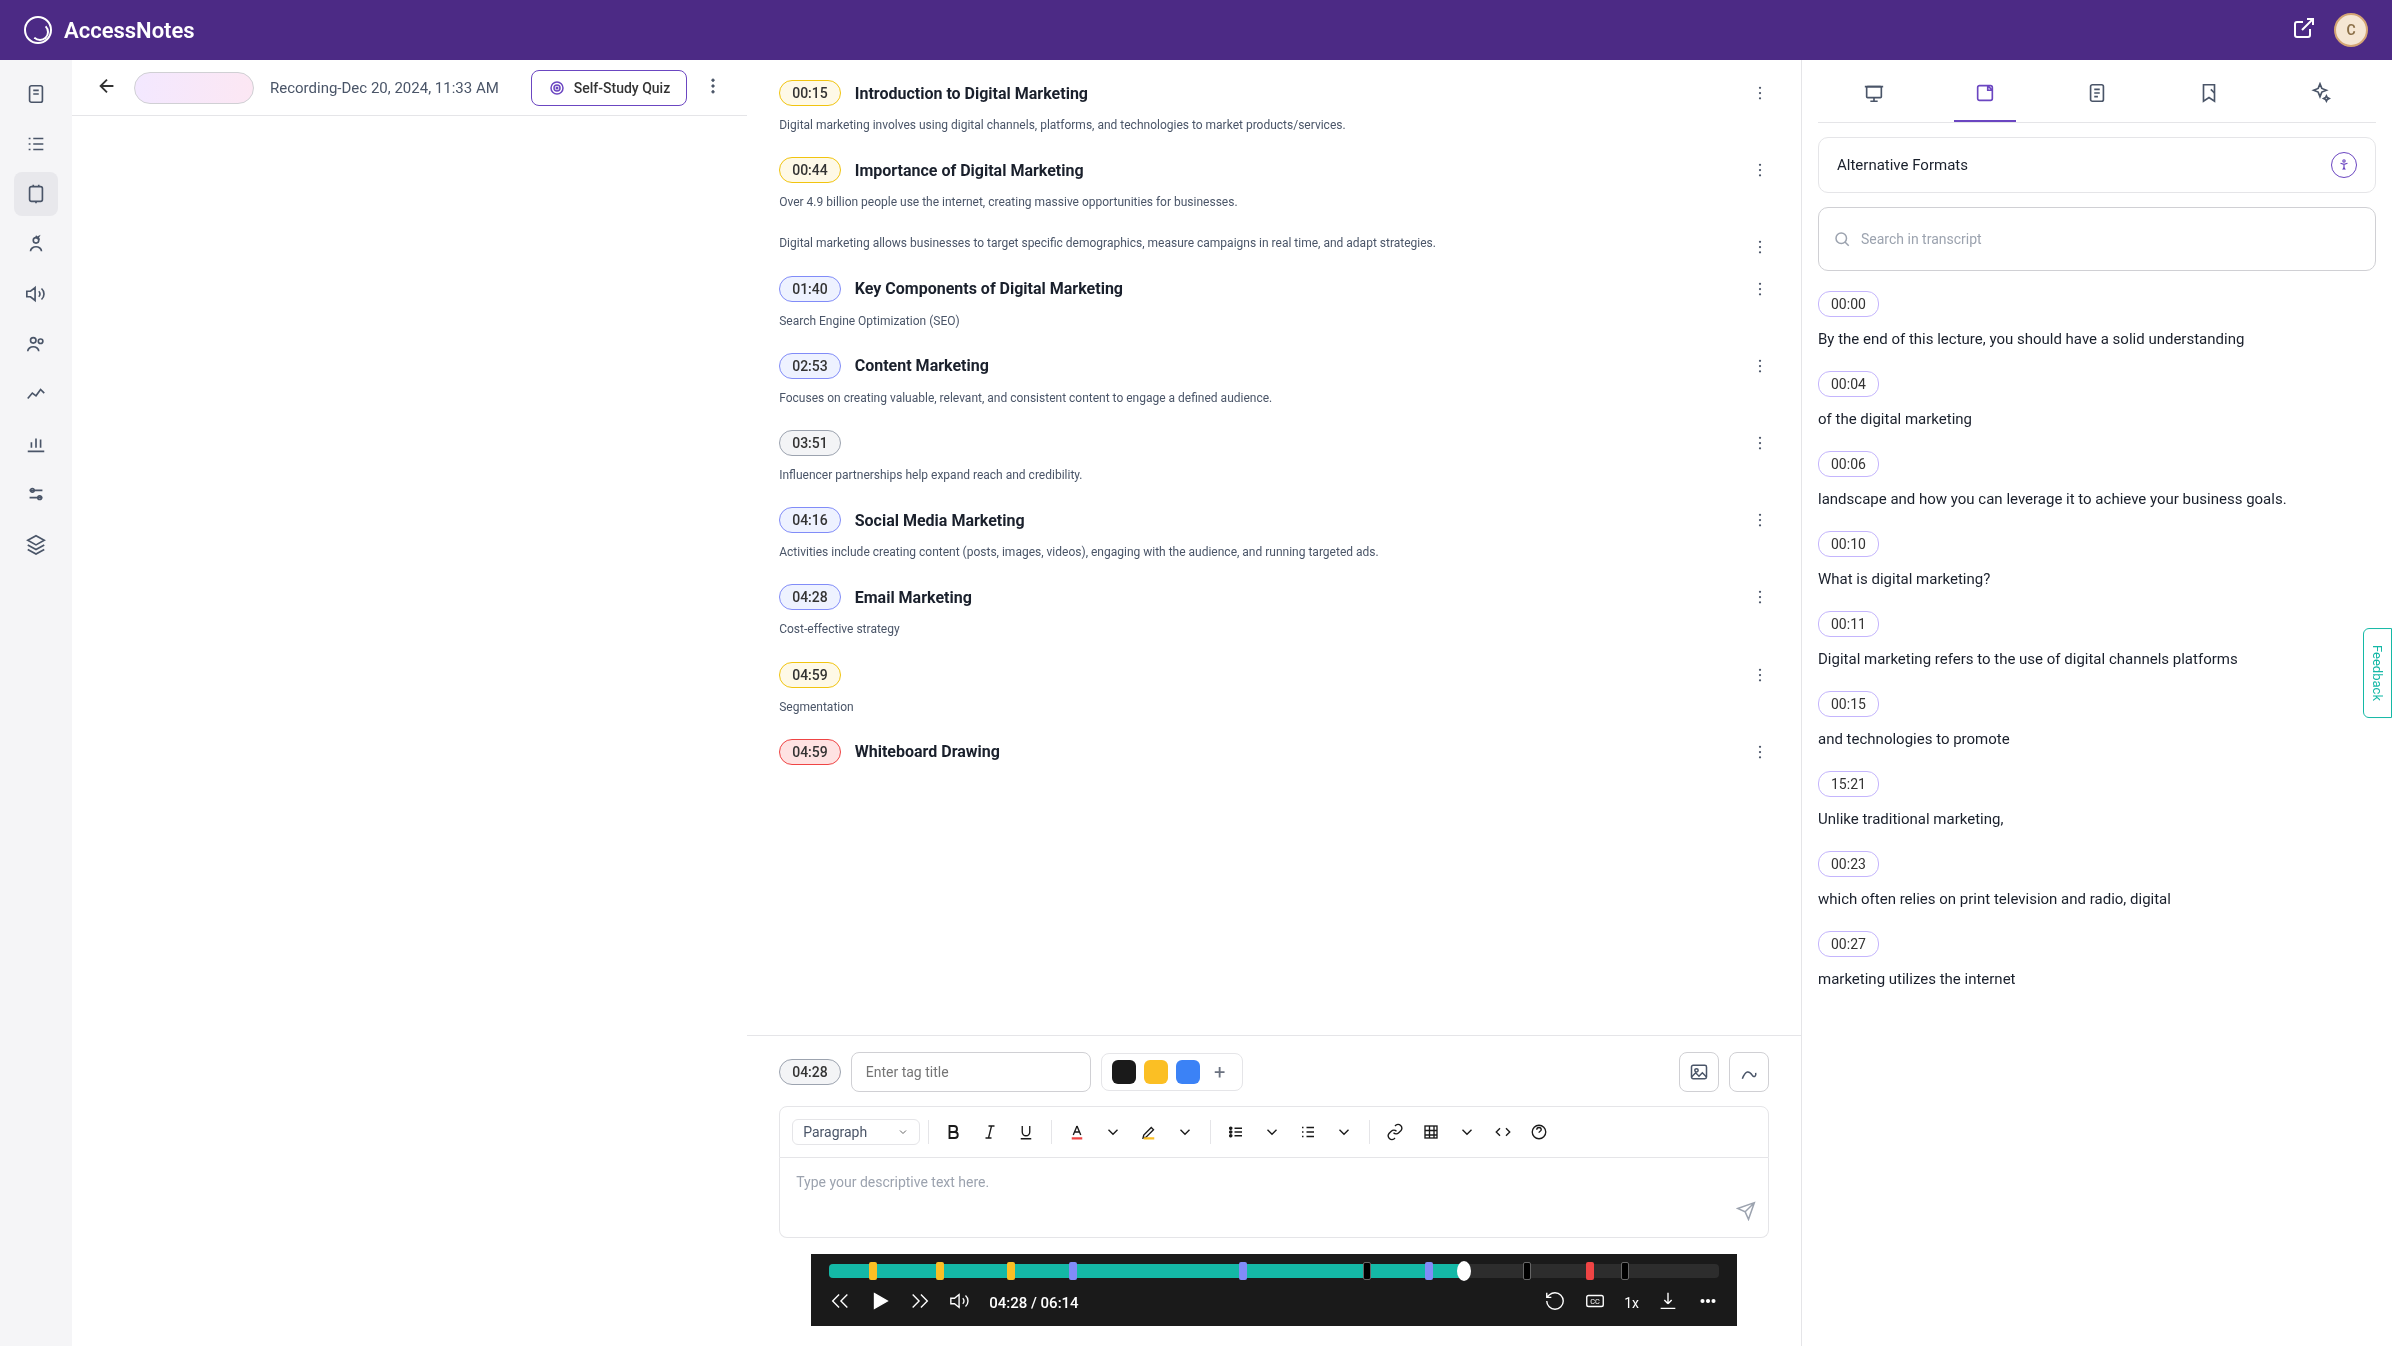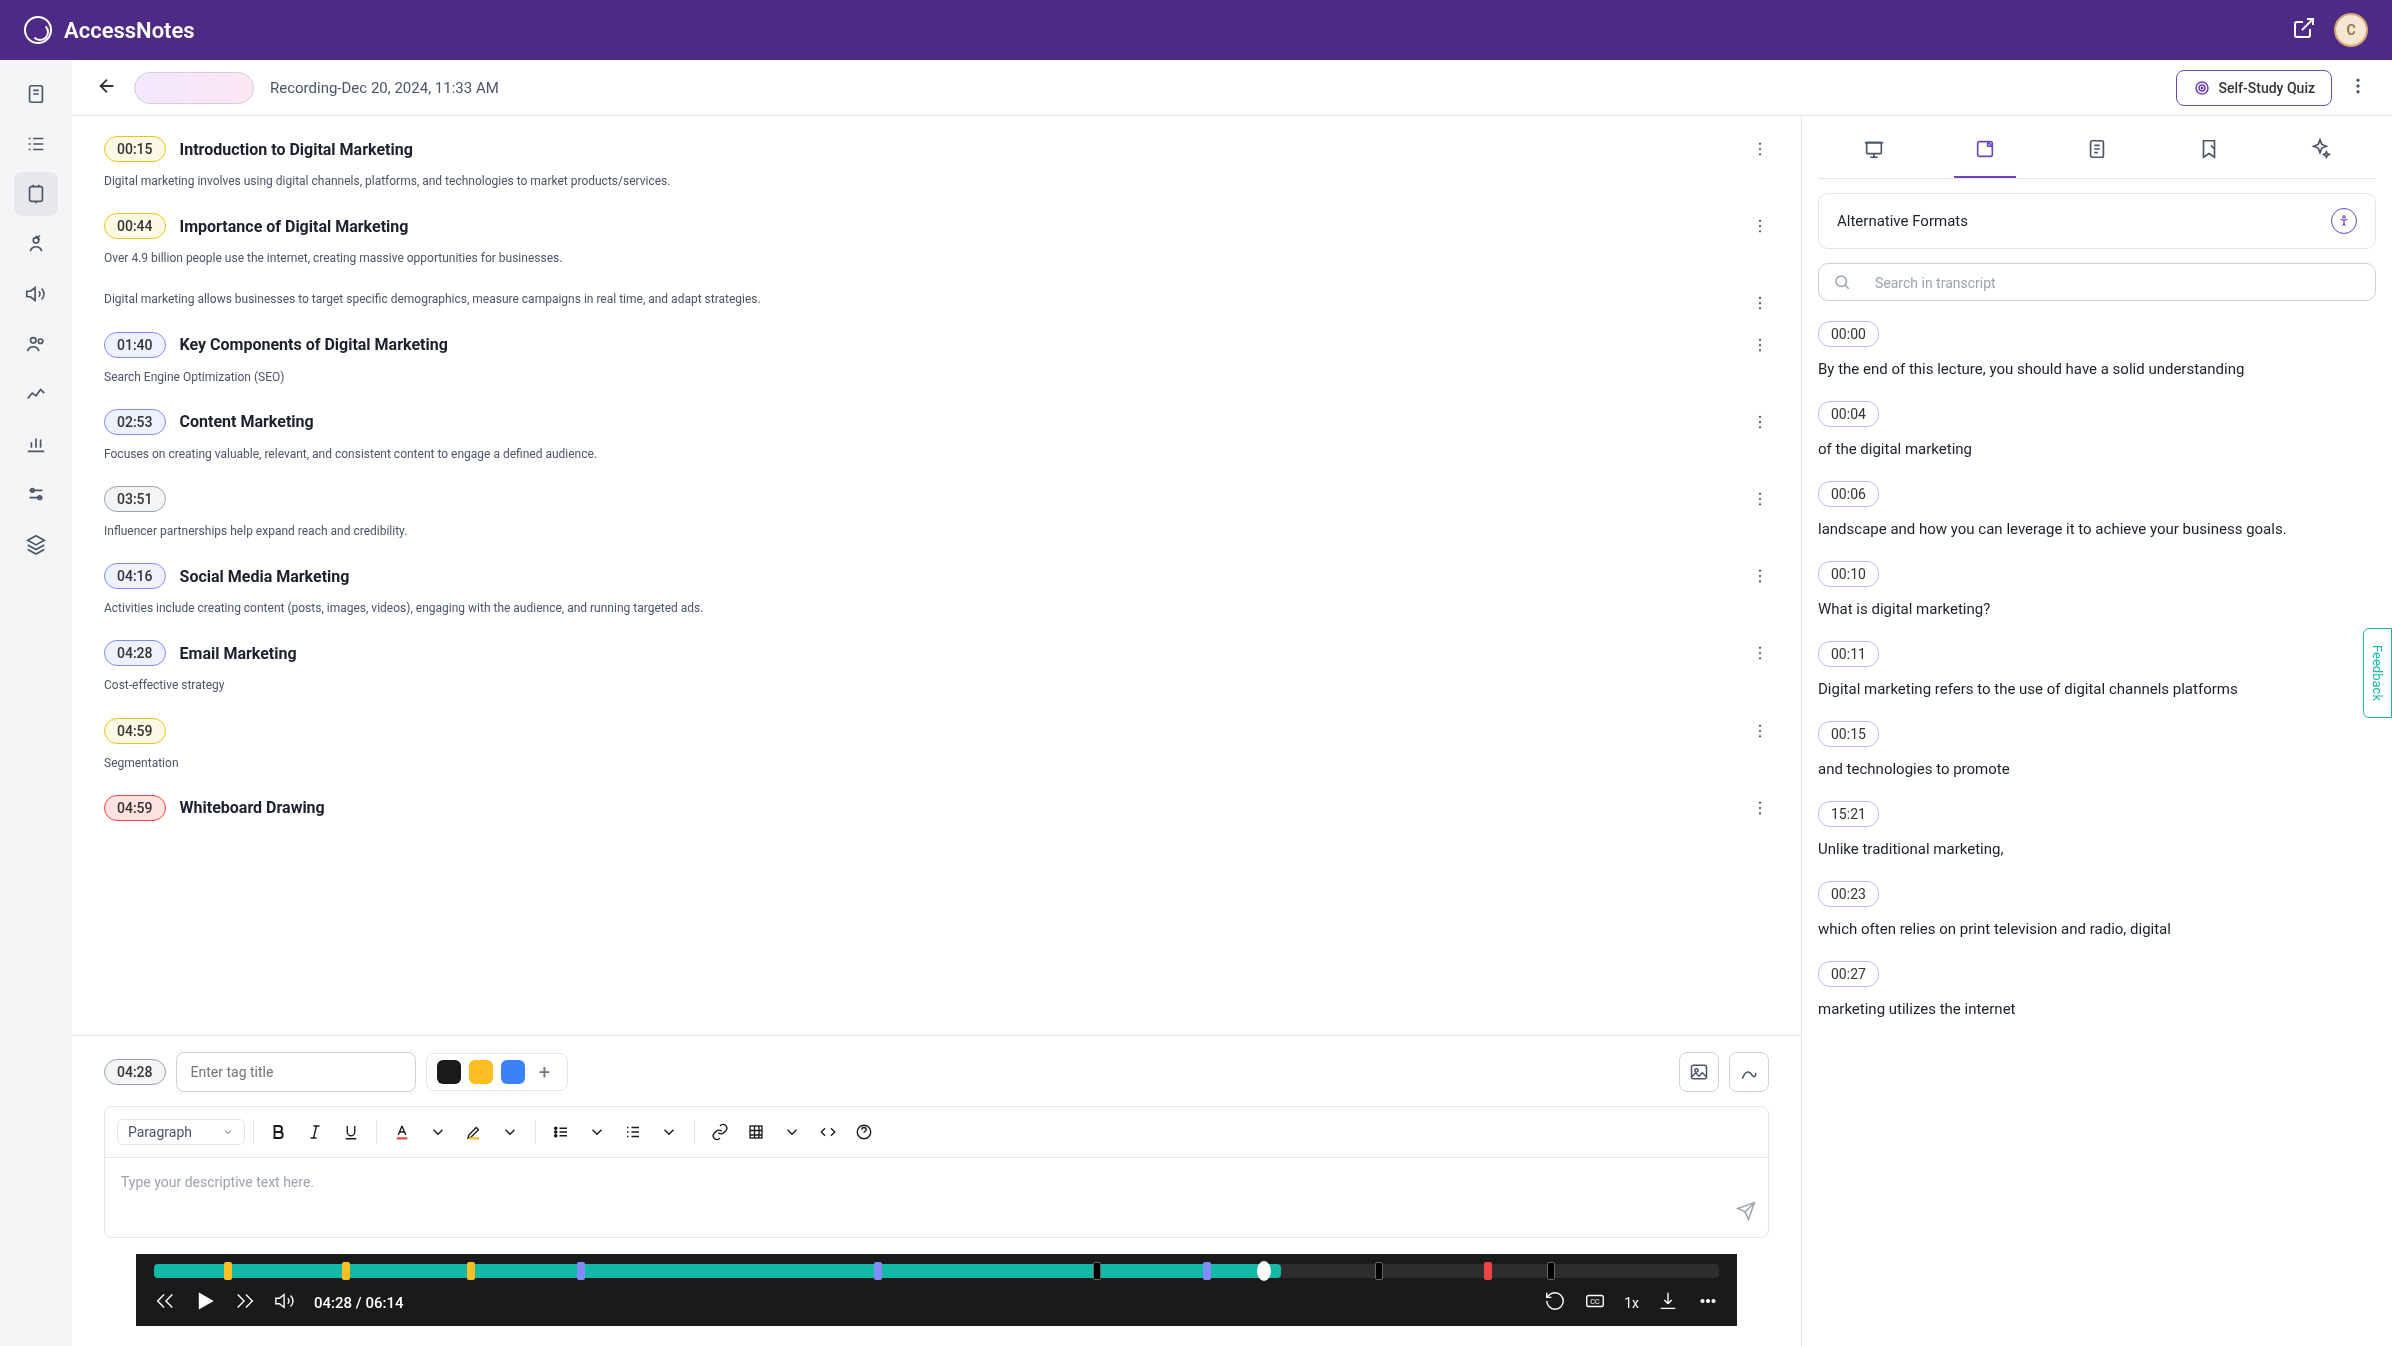--- a/index.html
+++ b/index.html
@@ -13,21 +13,21 @@
 .topbar-right { display: flex; align-items: center; gap: 18px; }
 .ext-icon { width: 24px; height: 24px; stroke: #fff; fill: none; stroke-width: 2; }
 .avatar { width: 34px; height: 34px; border-radius: 50%; background: #f5e6d3; border: 2px solid #d4a574; display: flex; align-items: center; justify-content: center; color: #8b6f47; font-size: 14px; font-weight: 600; }
 
 .main-layout { display: flex; height: calc(100vh - 60px); }
 .sidebar { width: 72px; background: #f5f5f7; display: flex; flex-direction: column; align-items: center; padding-top: 12px; gap: 6px; }
 .sidebar-item { width: 44px; height: 44px; border-radius: 8px; display: flex; align-items: center; justify-content: center; cursor: pointer; }
 .sidebar-item.active { background: #e8e8ec; }
 .sidebar-item svg { width: 22px; height: 22px; stroke: #4a5568; fill: none; stroke-width: 1.8; }
 
-.content-area { flex: 1; display: flex; flex-direction: column; background: #fff; border-radius: 0; }
+.content-area { flex: 1; display: flex; flex-direction: row; background: #fff; border-radius: 0; }
 .content-header { height: 56px; display: flex; align-items: center; padding: 0 24px; border-bottom: 1px solid #e5e5e8; gap: 16px; }
 .back-btn { cursor: pointer; }
 .back-btn svg { width: 22px; height: 22px; stroke: #333; fill: none; stroke-width: 2; }
 .wave-chip { width: 120px; height: 32px; border: 1px solid #d0d0d4; border-radius: 16px; background: linear-gradient(90deg, #f3e8ff 0%, #fce7f3 100%); }
 .page-title { color: #4a5568; font-size: 15px; }
 .header-spacer { flex: 1; }
 .quiz-btn { display: flex; align-items: center; gap: 8px; padding: 8px 16px; border: 1.5px solid #6b46c1; border-radius: 8px; color: #333; font-size: 14px; cursor: pointer; font-weight: 500; }
 .quiz-btn svg { width: 18px; height: 18px; stroke: #6b46c1; fill: none; stroke-width: 2; }
 .header-more svg { width: 20px; height: 20px; stroke: #4a5568; fill: #4a5568; }
 
@@ -92,21 +92,21 @@
 .sp-tab { padding: 12px 20px; cursor: pointer; border-bottom: 2px solid transparent; }
 .sp-tab.active { border-bottom-color: #6b46c1; }
 .sp-tab svg { width: 22px; height: 22px; stroke: #4a5568; fill: none; stroke-width: 1.8; }
 .sp-tab.active svg { stroke: #6b46c1; }
 
 .alt-formats { border: 1px solid #e5e5e8; border-radius: 10px; padding: 14px 18px; display: flex; justify-content: space-between; align-items: center; margin-bottom: 14px; }
 .alt-formats-label { font-size: 15px; color: #1a202c; }
 .alt-formats-icon { width: 26px; height: 26px; border: 1.5px solid #6b46c1; border-radius: 50%; display: flex; align-items: center; justify-content: center; }
 .alt-formats-icon svg { width: 14px; height: 14px; stroke: #6b46c1; fill: none; stroke-width: 2; }
 
-.search-box { border: 1px solid #d0d0d4; border-radius: 10px; padding: 9px 14px; display: flex; align-items: flex-end; gap: 24px; margin-bottom: 20px; }
+.search-box { border: 1px solid #d0d0d4; border-radius: 10px; padding: 22px 14px; display: flex; align-items: center; gap: 10px; margin-bottom: 20px; }
 .search-box svg { width: 18px; height: 18px; stroke: #9ca3af; fill: none; stroke-width: 2; }
 .search-placeholder { color: #9ca3af; font-size: 14px; }
 
 .transcript-scroll { flex: 1; overflow-y: auto; }
 .ts-row { margin-bottom: 20px; }
 .ts-time { display: inline-block; padding: 4px 12px; border: 1px solid #c4b5fd; border-radius: 12px; font-size: 14px; color: #333; margin-bottom: 10px; }
 .ts-text { font-size: 15px; color: #1a202c; line-height: 1.6; }
 
 .feedback-tab { position: fixed; right: 0; top: 50%; transform: translateY(-50%); background: #fff; border: 1px solid #14b8a6; border-radius: 6px 0 0 6px; padding: 16px 6px; writing-mode: vertical-rl; color: #14b8a6; font-size: 13px; cursor: pointer; }
 

